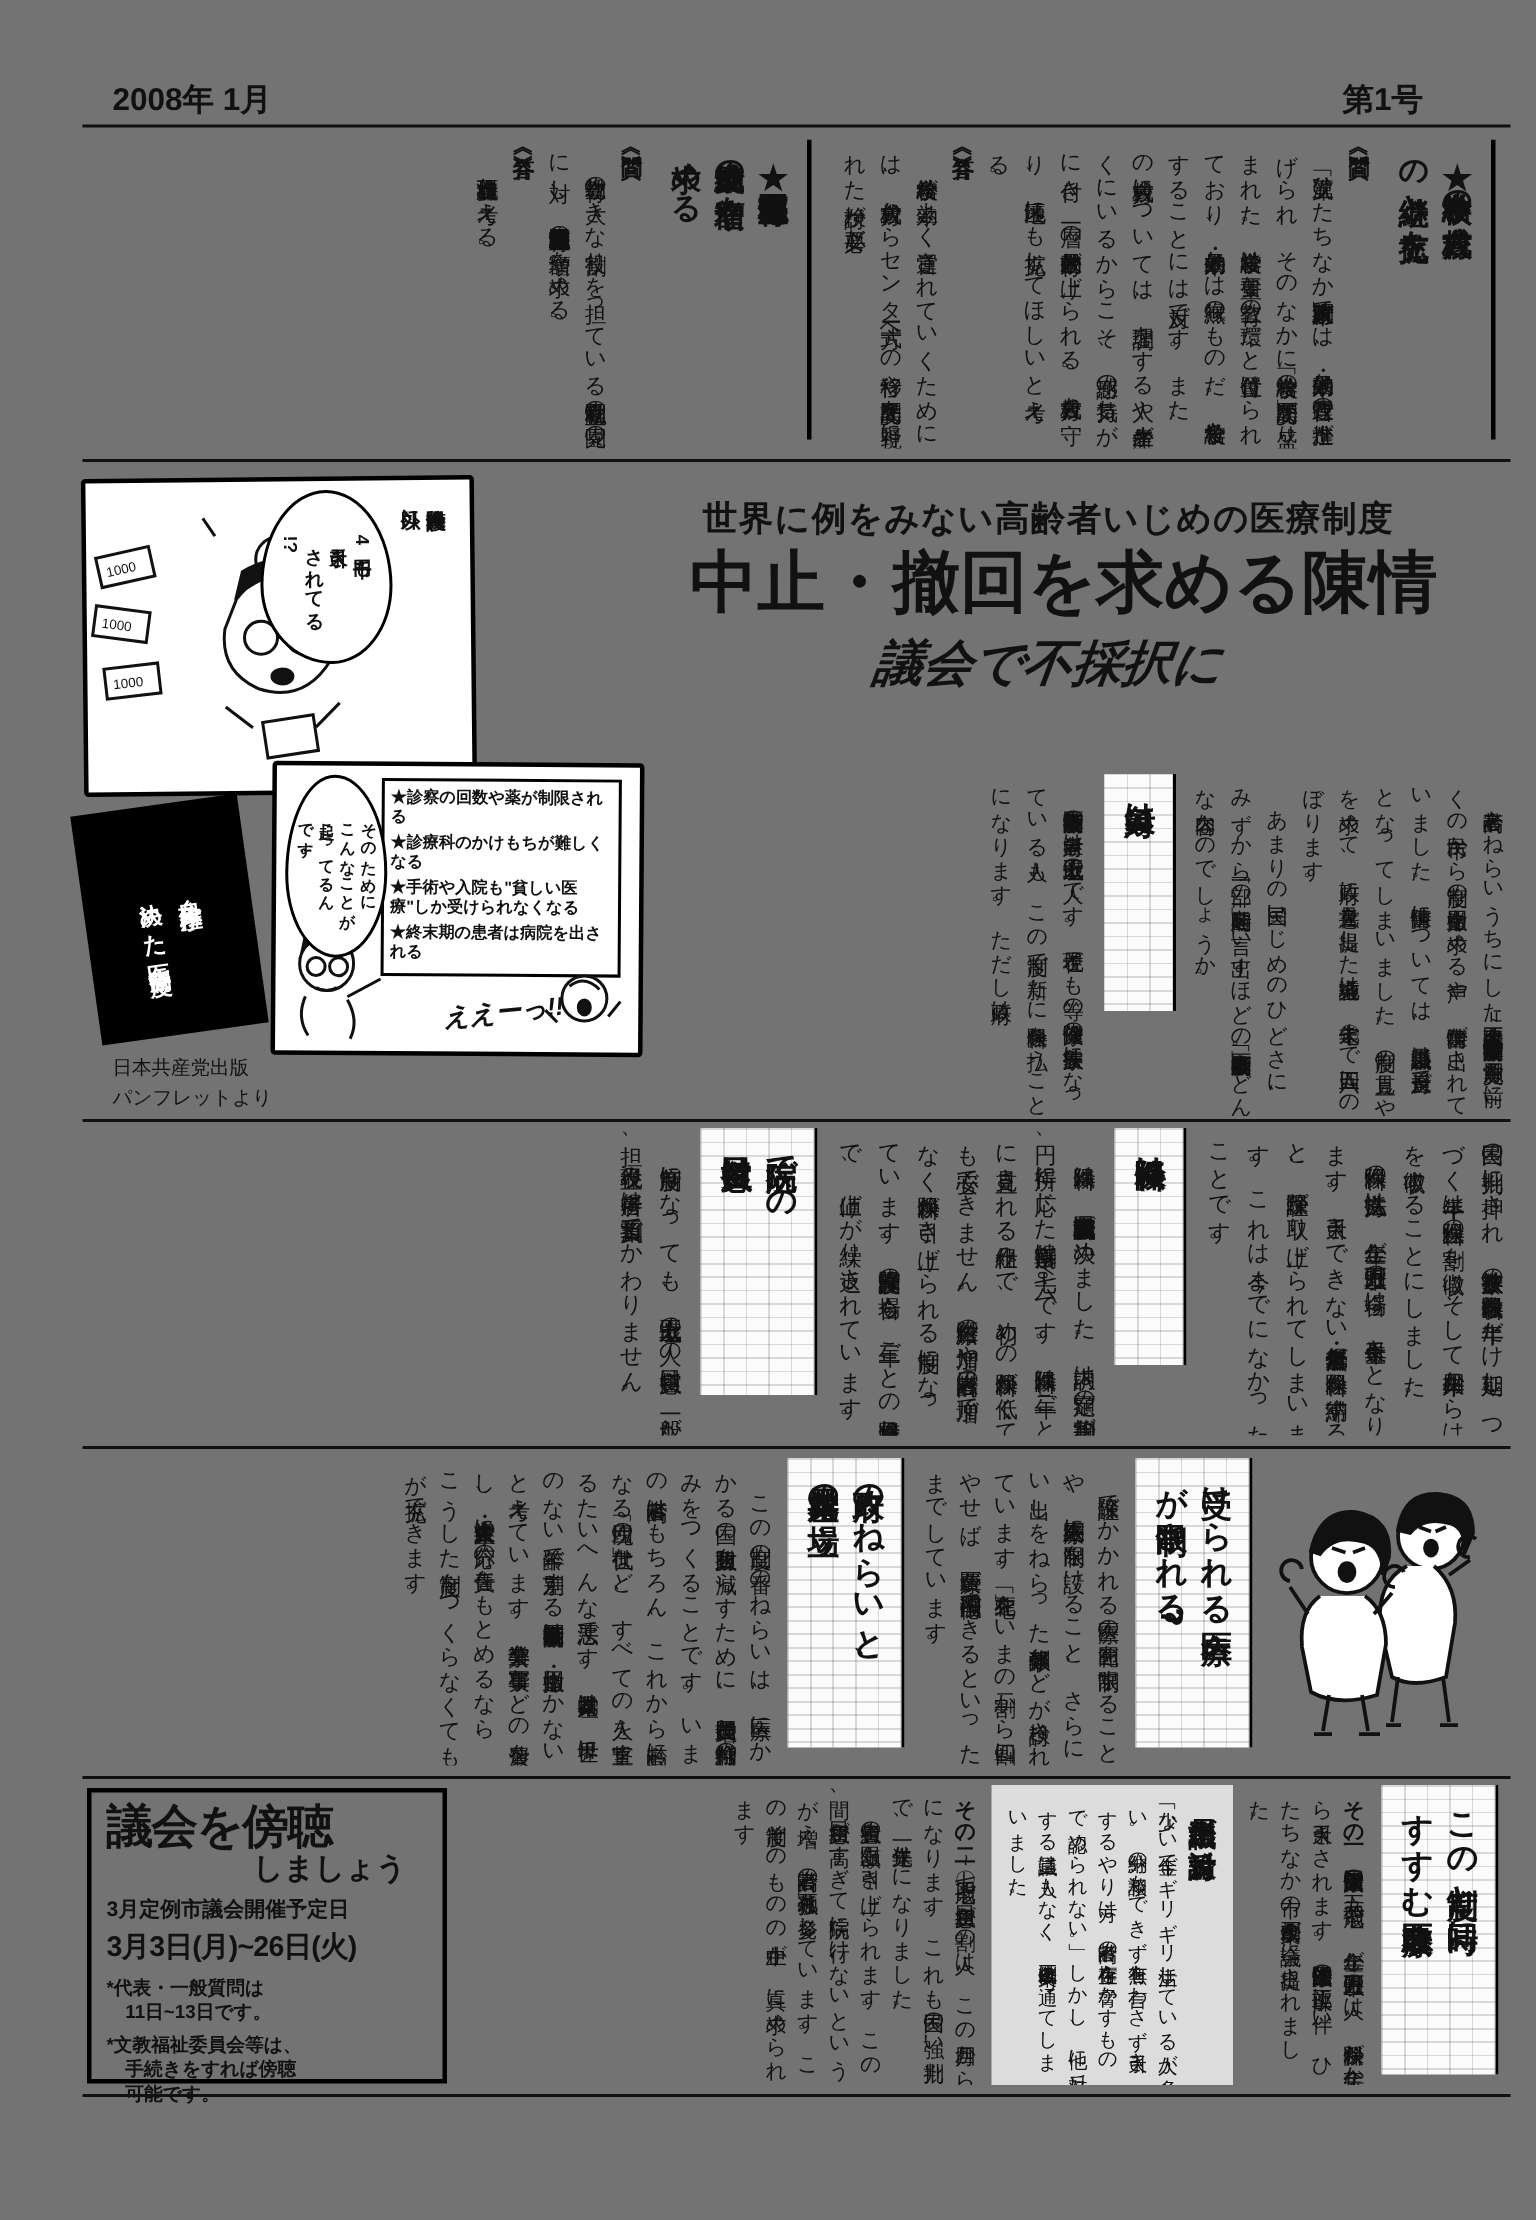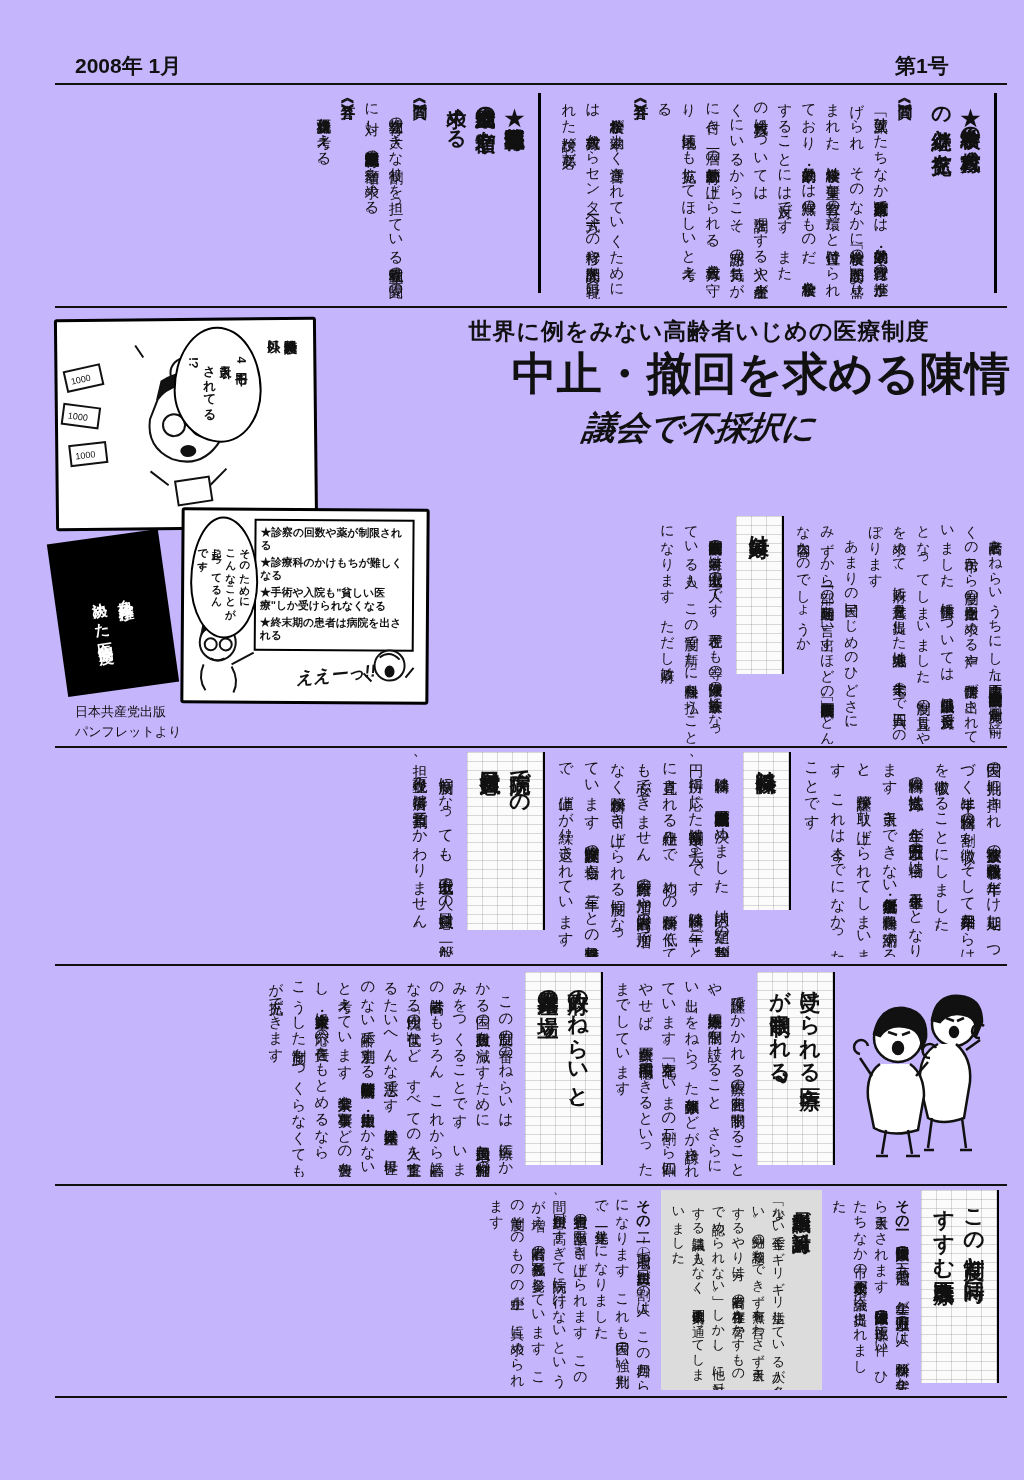--- a/index.html
+++ b/index.html
@@ -1,40 +1,40 @@
 <!DOCTYPE html>
 <html><head>
 <meta charset="utf-8">
 <style>
   html,body{margin:0;padding:0;background:#888;}
-  #page{position:relative;width:1024px;height:1480px;background:#c4b5fd;margin:0 auto;
+  #page{position:relative;width:1024px;height:1480px;background:#737373;margin:0 auto;
         font-family:"Liberation Sans",sans-serif;color:#111;overflow:hidden;}
   .rule{position:absolute;left:55px;width:952px;height:2px;background:#111;}
   
   .vflow{position:absolute;writing-mode:vertical-rl;text-orientation:mixed;overflow:hidden;}
   .vflow p{margin:0;text-indent:1em;}
   .vflow p.noind{text-indent:0;}
   .lbl{font-weight:800;}
   .top-title{font-size:20px;font-weight:800;line-height:29px;white-space:pre-line;text-indent:0;
              border-right:3px solid #000;padding-right:9px;margin-right:9px;margin-left:10px;height:200px;}
   .top-title.second{margin-right:16px;}
   .bhead{font-size:21px;font-weight:900;line-height:30px;white-space:pre-line;text-indent:0;
          border-right:2px solid #000;padding:4px 8px;margin:0 8px;
          background-color:#fbfbfb;
          background-image:repeating-linear-gradient(to bottom,rgba(0,0,0,.14) 0 1px,transparent 1px 9px),
                           repeating-linear-gradient(to right,rgba(0,0,0,.14) 0 1px,transparent 1px 15px);}
   .hh150{height:150px;}.hh170{height:170px;}.hh185{height:185px;}
   
   #hdr-date{position:absolute;left:75px;top:52px;font-size:21px;font-weight:600;}
   #hdr-issue{position:absolute;left:895px;top:52px;font-size:21px;font-weight:600;}
   
-  #headline{position:absolute;left:388px;top:316px;width:622px;}
+  #headline{position:absolute;left:388px;top:330px;width:622px;}
   #hl-kicker{font-size:23px;font-weight:800;text-align:center;letter-spacing:1px;}
   .hl-big{font-family:"Liberation Serif","DejaVu Serif",serif;font-weight:900;font-size:45px;line-height:1.22;white-space:nowrap;}
-  #hl-line2{margin-left:72px;text-align:right;}
+  #hl-line2{margin-left:72px;}
   #hl-line3{font-family:"Liberation Serif","DejaVu Serif",serif;font-weight:900;font-style:italic;
             font-size:33px;text-align:center;transform:skewX(-7deg);margin-top:4px;}
   
   #cartoon{position:absolute;left:55px;top:312px;width:372px;height:432px;}
   .panel{position:absolute;background:#fff;border:3px solid #000;border-radius:3px;}
   #panel1{left:0;top:6px;width:256px;height:206px;transform:rotate(-.6deg);}
   #panel2{left:126px;top:196px;width:242px;height:190px;transform:rotate(.4deg);z-index:2;}
   .vmini{writing-mode:vertical-rl;text-orientation:mixed;white-space:pre-line;}
   #p1-caption{position:absolute;right:14px;top:10px;font-size:13px;font-weight:700;line-height:17px;}
   #p1-bubble{position:absolute;right:52px;top:6px;width:84px;height:112px;border:2px solid #000;
@@ -226,15 +226,26 @@
 すすむ医療改悪</div>
     <p class="noind"><span class="lbl">その一、</span><span>国民健康保険加入の六五~七四歳で、年金が月一万五千円以上の人は、保険料が年金から天引きされます。国民健康保険法の一部改正に伴い、ひたちなか市の条例改正案が議会に提出されました。</span></p>
     <div class="gray-box">
       <p class="gh">山形議員が反対討論</p>
       <p>「少ない年金でギリギリ生活している人が多い。分納の相談もできず有無を言わさず天引きするやり方は、高齢者の生存権を脅かすもので認められない」。しかし、他に反対する議員は一人もなく、条例改正案は通ってしまいました。</p>
     </div>
     <p class="noind"><span class="lbl">その二、</span><span>七〇~七四歳で窓口負担が一割の人は、この四月から二割負担になります。これも国民の強い批判で、一年先送りになりました。</span></p>
     <p>患者負担の上限額も引き上げられます。この間、窓口負担が高すぎて病院に行けないという人が増え、高齢者の「孤独死」も多発しています。この制度そのものの中止が、真に求められます</p>
   </div>
 
+  <div id="spectate">
+    <div id="sp-title">議会を傍聴</div>
+    <div id="sp-sub">しましょう</div>
+    <div id="sp-label">3月定例市議会開催予定日</div>
+    <div id="sp-date">3月3日(月)~26日(火)</div>
+    <div class="sp-note">*代表・一般質問は
+　11日~13日です。</div>
+    <div class="sp-note">*文教福祉委員会等は、
+　手続きをすれば傍聴
+　可能です。</div>
+  </div>
 
   <div class="rule" style="top:1396px"></div>
 </div>
 
 </body></html>

